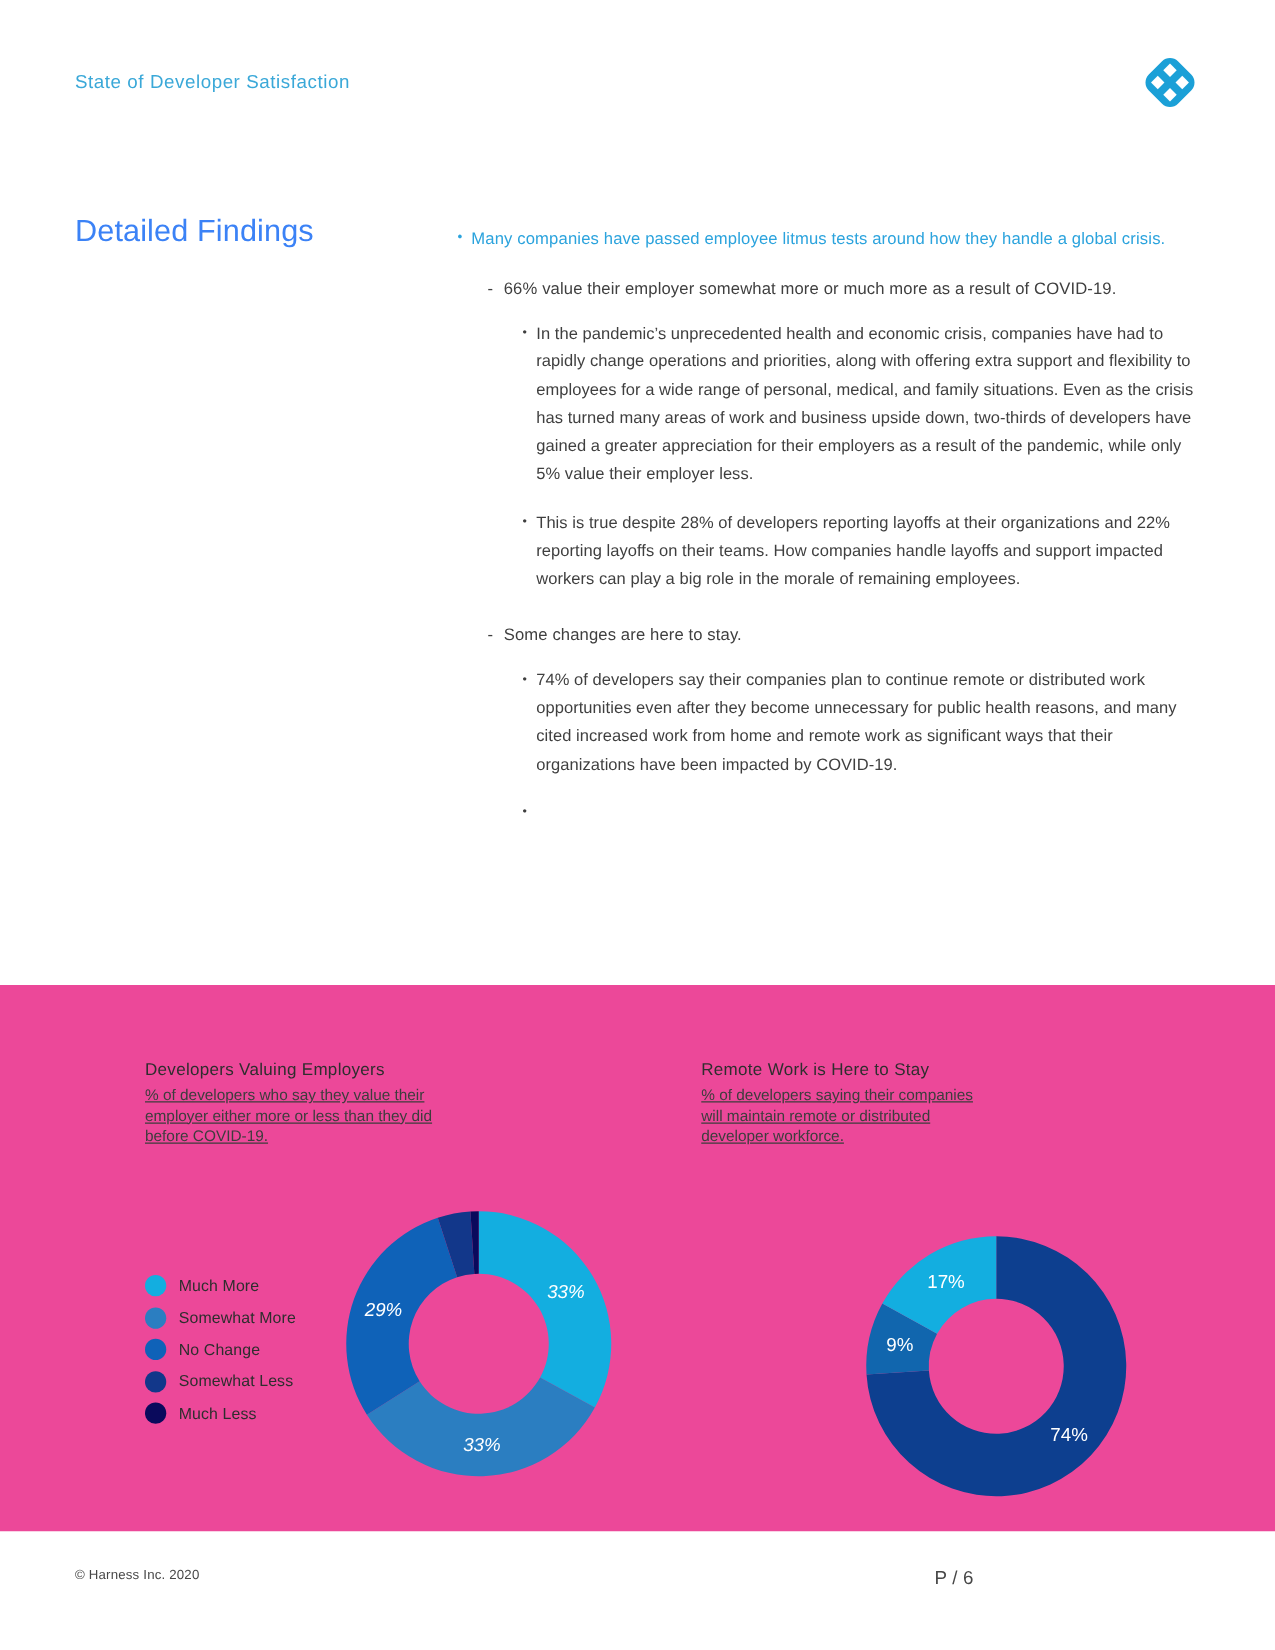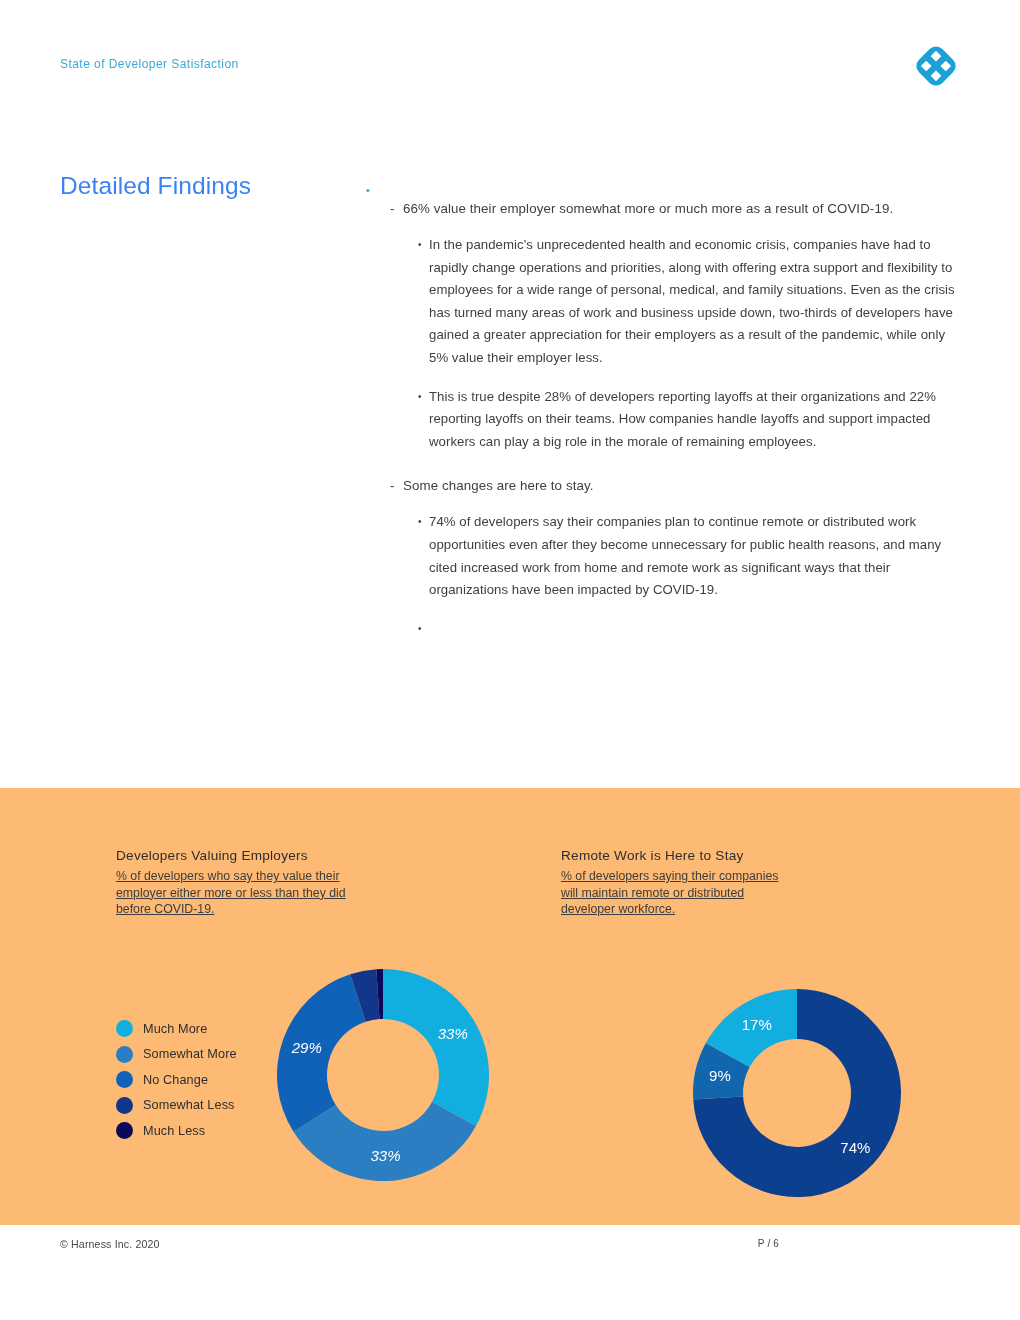--- a/index.html
+++ b/index.html
@@ -21,21 +21,21 @@
   .page-header {
     position: absolute;
     top: 0; left: 0;
     width: 1020px;
     height: 130px;
   }
   .header-kicker {
     position: absolute;
     left: 60px;
     top: 57px;
-    font-size: 12px;
+    font-size: 15px;
     letter-spacing: 0.45px;
     color: #3aa8d8;
   }
   .logo {
     position: absolute;
     right: 62px;
     top: 44px;
     width: 44px;
     height: 44px;
   }
@@ -109,21 +109,21 @@
     color: #3f3f3f;
   }
 
   
   .chart-band {
     position: absolute;
     left: 0;
     top: 788px;
     width: 1020px;
     height: 437px;
-    background: #fdba74;
+    background: #ec4899;
   }
 
   .chart-block { position: absolute; }
   #chart-block-1 { left: 116px; top: 60px; }
   #chart-block-2 { left: 561px; top: 60px; }
 
   .chart-title {
     font-size: 13.6px;
     color: #2e2e2e;
     letter-spacing: 0.25px;
@@ -176,37 +176,37 @@
   .slice-label-outside {
     font-family: "Liberation Sans", sans-serif;
     font-size: 15px;
     fill: #3d3d3d;
   }
 
   
   .page-footer {
     position: absolute;
     left: 0;
-    bottom: 16px;
+    bottom: 0;
     width: 837px;
     height: 95px;
   }
   .footer-copy {
     position: absolute;
     left: 60px;
     top: 29px;
     font-size: 10.6px;
     color: #474747;
     letter-spacing: 0.15px;
   }
   .footer-page {
     position: absolute;
     right: 58px;
     top: 29px;
-    font-size: 10px;
+    font-size: 15px;
     color: #474747;
     letter-spacing: 0.15px;
   }
 </style>
 </head>
 <body>
 
 <div class="page-header">
   <div class="header-kicker">State of Developer Satisfaction</div>
   <div class="logo">
@@ -219,20 +219,21 @@
     </svg>
   </div>
 </div>
 
 <div class="findings-title">Detailed Findings</div>
 
 <div class="content-col">
 
   <div class="lvl1">
     <span class="bullet">•</span>
+    <span>Many companies have passed employee litmus tests around how they handle a global crisis.</span>
   </div>
 
   <div class="lvl2">
     <span class="dash">-</span>
     <span>66% value their employer somewhat more or much more as a result of COVID-19.</span>
   </div>
 
   <div class="lvl3">
     <span class="bullet">•</span>
     <span>In the pandemic’s unprecedented health and economic crisis, companies have had to rapidly change operations and priorities, along with offering extra support and flexibility to employees for a wide range of personal, medical, and family situations. Even as the crisis has turned many areas of work and business upside down, two-thirds of developers have gained a greater appreciation for their employers as a result of the pandemic, while only 5% value their employer less.</span>

